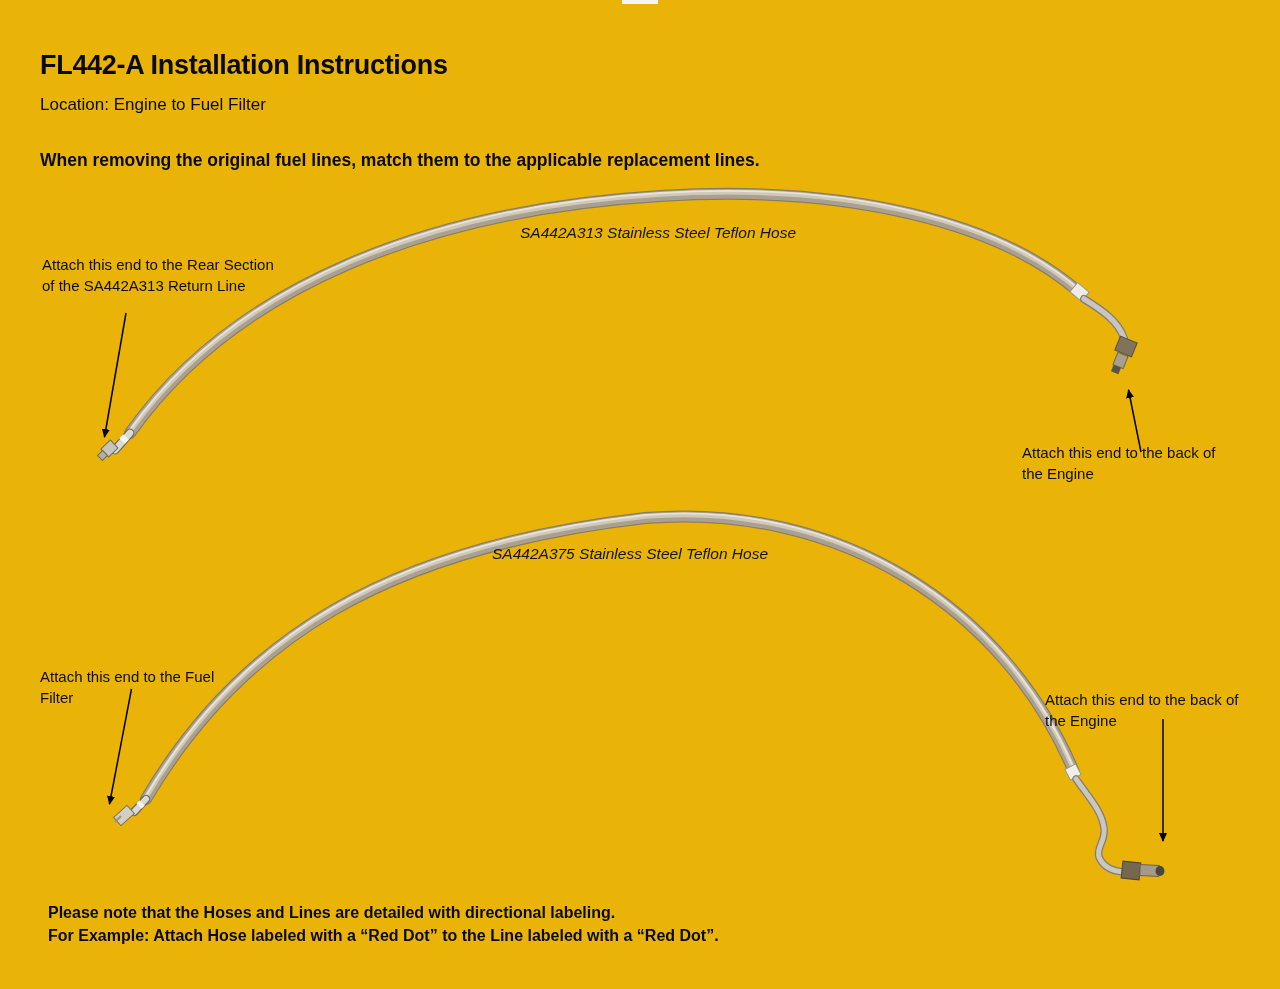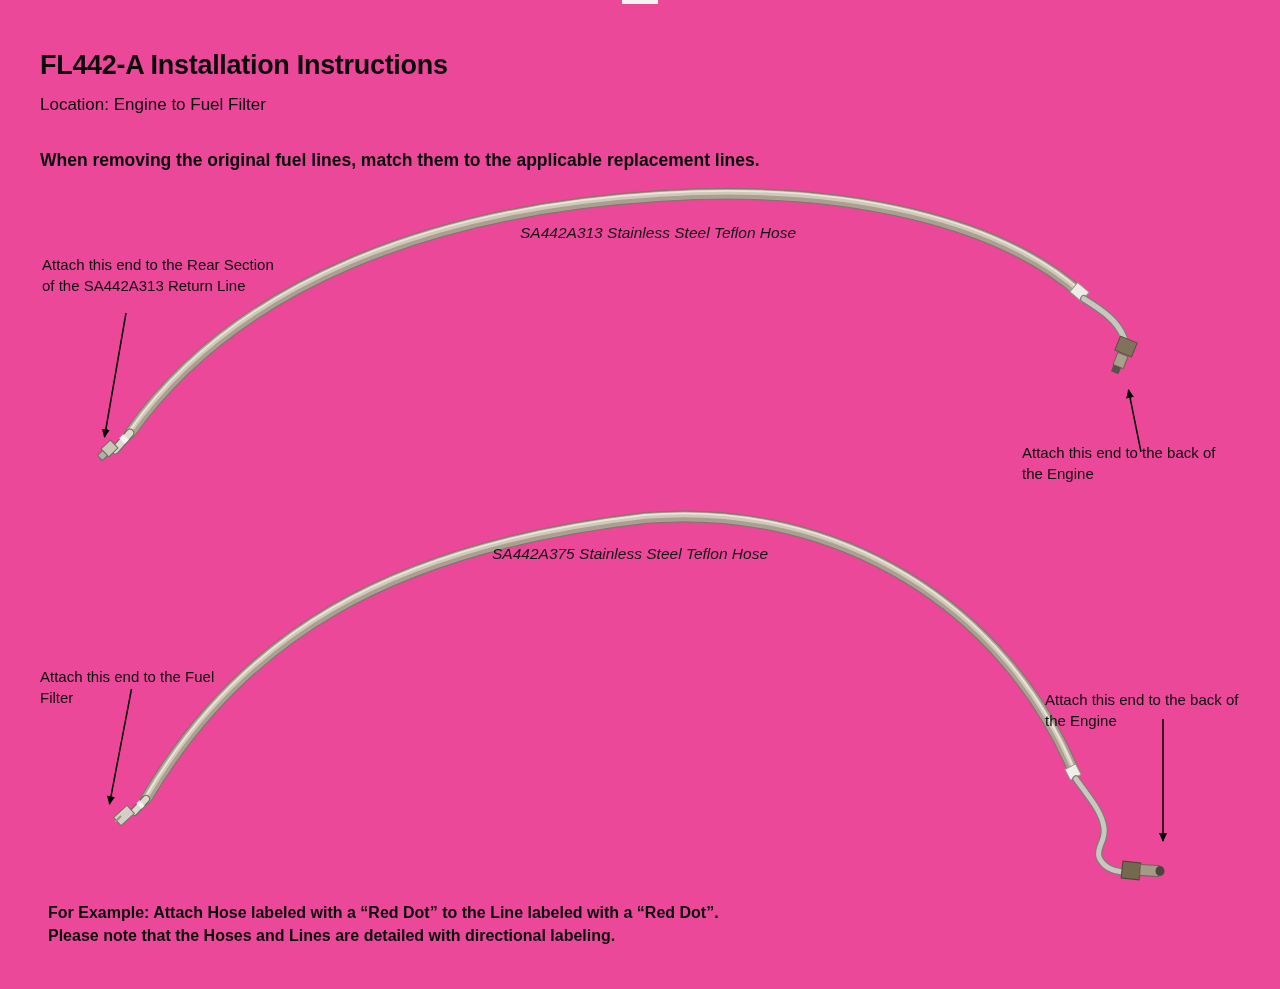--- a/index.html
+++ b/index.html
@@ -1,19 +1,19 @@
 <!DOCTYPE html>
 <html><head>
 <meta charset="utf-8">
 <style>
   html,body{margin:0;padding:0;background:#ffffff;}
   .page{
     position:relative;
     width:1280px;height:989px;
-    background:#ec4899;
+    background:#eab308;
     font-family:"Liberation Sans", sans-serif;
     color:#111;
     overflow:hidden;
   }
   .top-sliver{
     position:absolute;left:622px;top:0;width:36px;height:4px;
     background:#f4f4f4;
   }
   .title{
     position:absolute;left:40px;top:50px;
@@ -124,17 +124,17 @@
   <div class="anno" style="left:42px;top:254px">Attach this end to the Rear Section
 of the SA442A313 Return Line</div>
   <div class="anno" style="left:1022px;top:442px">Attach this end to the back of
 the Engine</div>
   <div class="anno" style="left:40px;top:666px">Attach this end to the Fuel
 Filter</div>
   <div class="anno" style="left:1045px;top:689px">Attach this end to the back of
 the Engine</div>
 
   <div class="footer">
+    <div>Please note that the Hoses and Lines are detailed with directional labeling.</div>
     <div>For Example: Attach Hose labeled with a “Red Dot” to the Line labeled with a “Red Dot”.</div>
-    <div>Please note that the Hoses and Lines are detailed with directional labeling.</div>
   </div>
 
 </div>
 
 </body></html>

